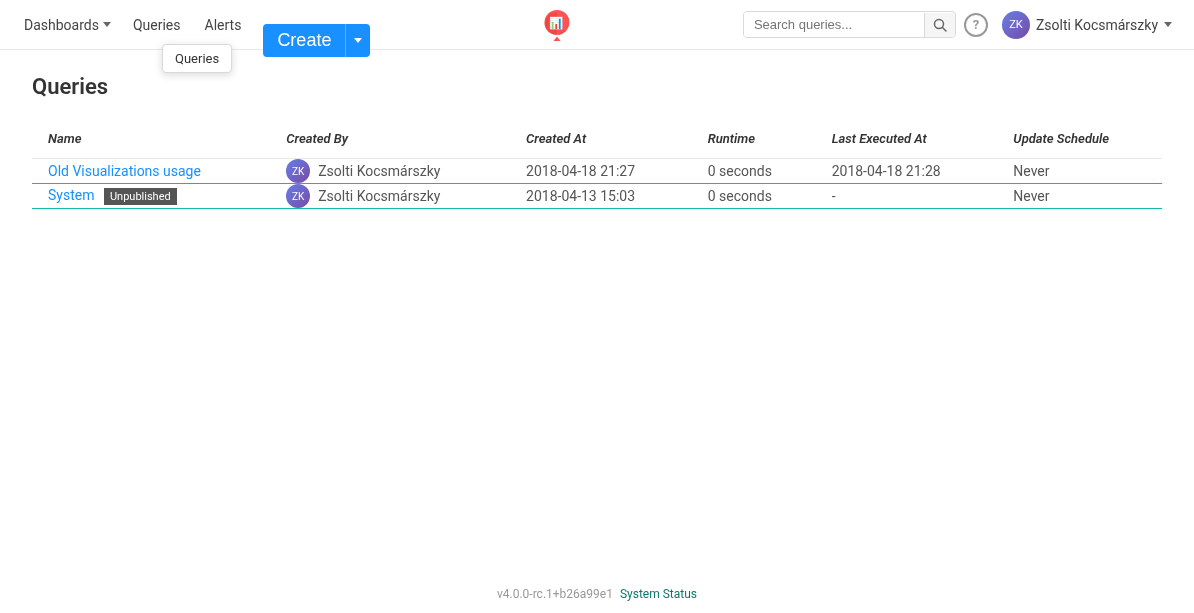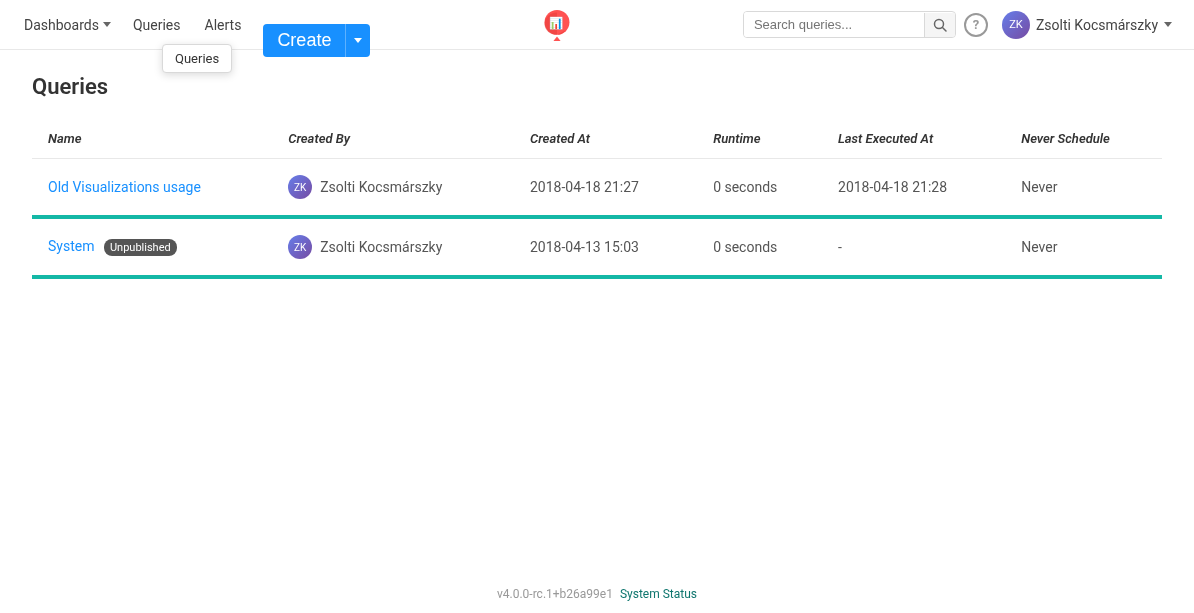--- a/index.html
+++ b/index.html
@@ -184,37 +184,37 @@
     }
     th {
       padding: 12px 16px;
       text-align: left;
       font-weight: 600;
       font-size: 13px;
       color: #333;
       font-style: italic;
     }
     td {
-      padding: 16px 16px;
+      padding: 0 16px;
       font-size: 14px;
       color: #555;
-      border-bottom: 4px solid #14b8a6;
+      border-bottom: 1px solid #14b8a6;
     }
     .query-link {
       color: #1890ff;
       cursor: pointer;
       text-decoration: none;
     }
     .unpublished-badge {
       display: inline-block;
       background: #555;
       color: white;
       font-size: 11px;
       padding: 2px 6px;
-      border-radius: 8px;
+      border-radius: 0;
       margin-left: 6px;
       vertical-align: middle;
     }
     .user-cell {
       display: flex;
       align-items: center;
       gap: 8px;
     }
     .user-cell-avatar {
       width: 24px; height: 24px;
@@ -325,21 +325,21 @@
 
   <div class="table-container">
     <table>
       <thead>
         <tr>
           <th>Name</th>
           <th>Created By</th>
           <th>Created At</th>
           <th>Runtime</th>
           <th>Last Executed At</th>
-          <th>Never Schedule</th>
+          <th>Update Schedule</th>
         </tr>
       </thead>
       <tbody>
         <tr>
           <td>
             <a class="query-link">Old Visualizations usage</a>
           </td>
           <td>
             <div class="user-cell">
               <div class="user-cell-avatar">ZK</div>

